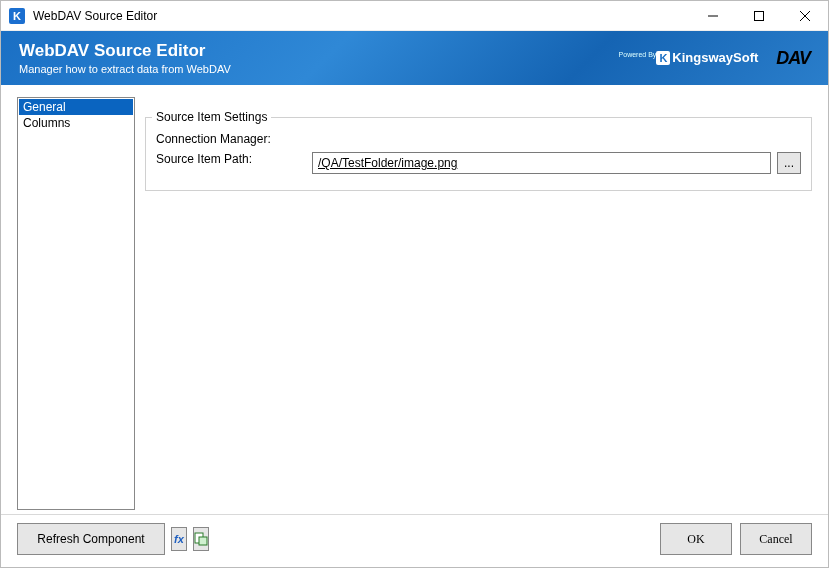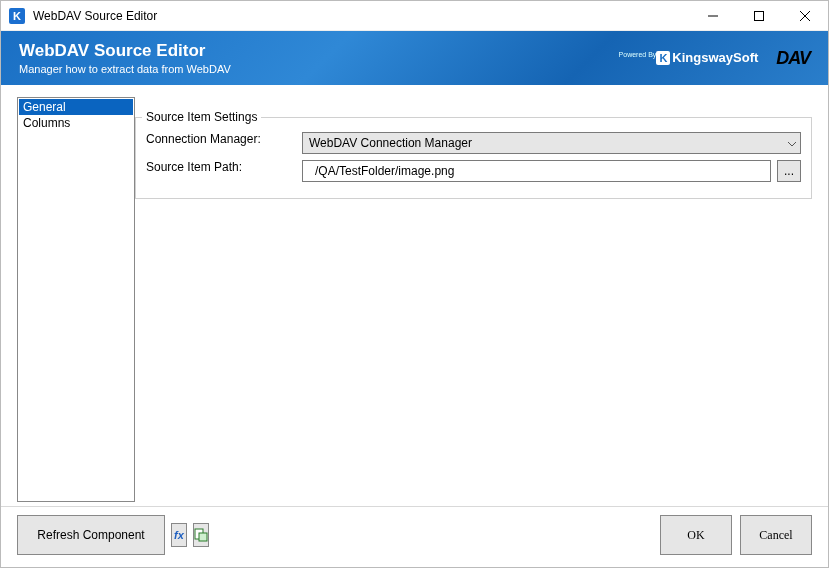--- a/index.html
+++ b/index.html
@@ -75,20 +75,21 @@
     font-size: 18px; font-weight: 900; font-style: italic;
     color: #000;
     letter-spacing: -1px;
   }
 
   
   .content {
     flex: 1;
     display: flex;
     padding: 12px 16px 4px 16px;
+    gap: 10px;
   }
 
   .sidebar {
     width: 118px;
     border: 1px solid #888;
     background: #fff;
     padding: 1px;
   }
   .sidebar-item {
     padding: 1px 4px;
@@ -132,39 +133,39 @@
     padding: 0 4px 0 6px;
   }
   .dropdown .chev {
     font-size: 10px; color: #555;
   }
   .text-input {
     flex: 1;
     height: 22px;
     border: 1px solid #7a7a7a;
     background: #fff;
-    padding: 0 12px;
-    display: flex; align-items: center;
+    padding: 0 5px;
+    display: flex; align-items: center; text-decoration: underline;
   }
   .browse-btn {
     width: 24px; height: 22px;
     border: 1px solid #7a7a7a;
     background: #e6e6e6;
     display: flex; align-items: center; justify-content: center;
   }
 
   
   .footer {
     border-top: 1px solid #d9d9d9;
     padding: 8px 16px 12px 16px;
     display: flex;
     align-items: center;
   }
   .btn {
-    height: 40px;
+    height: 32px;
     border: 1px solid #888;
     background: #e6e6e6;
     display: flex; align-items: center; justify-content: center;
     padding: 0 10px;
   }
   .btn.refresh { width: 148px; padding: 0; }
   .icon-btn {
     width: 16px; height: 24px;
     border: 1px solid #888;
     background: #e6e6e6;
@@ -224,28 +225,20 @@
       <span>Columns</span>
     </div>
   </div>
 
   <div class="settings-panel">
     <div class="group">
       <div class="group-label">Source Item Settings</div>
 
       <div class="form-row">
         <div class="form-label">Connection Manager:</div>
-        <div class="dropdown">
-          <span>WebDAV Connection Manager</span>
-          <span class="chev">
-            <svg width="8" height="5">
-                <polyline points="0,0 4,4 8,0" fill="none" stroke="#555" stroke-width="1"></polyline>
-              </svg>
-          </span>
-        </div>
       </div>
 
       <div class="form-row">
         <div class="form-label">Source Item Path:</div>
         <div class="text-input">
           <span>/QA/TestFolder/image.png</span>
         </div>
         <div class="browse-btn">
           <span>...</span>
         </div>

